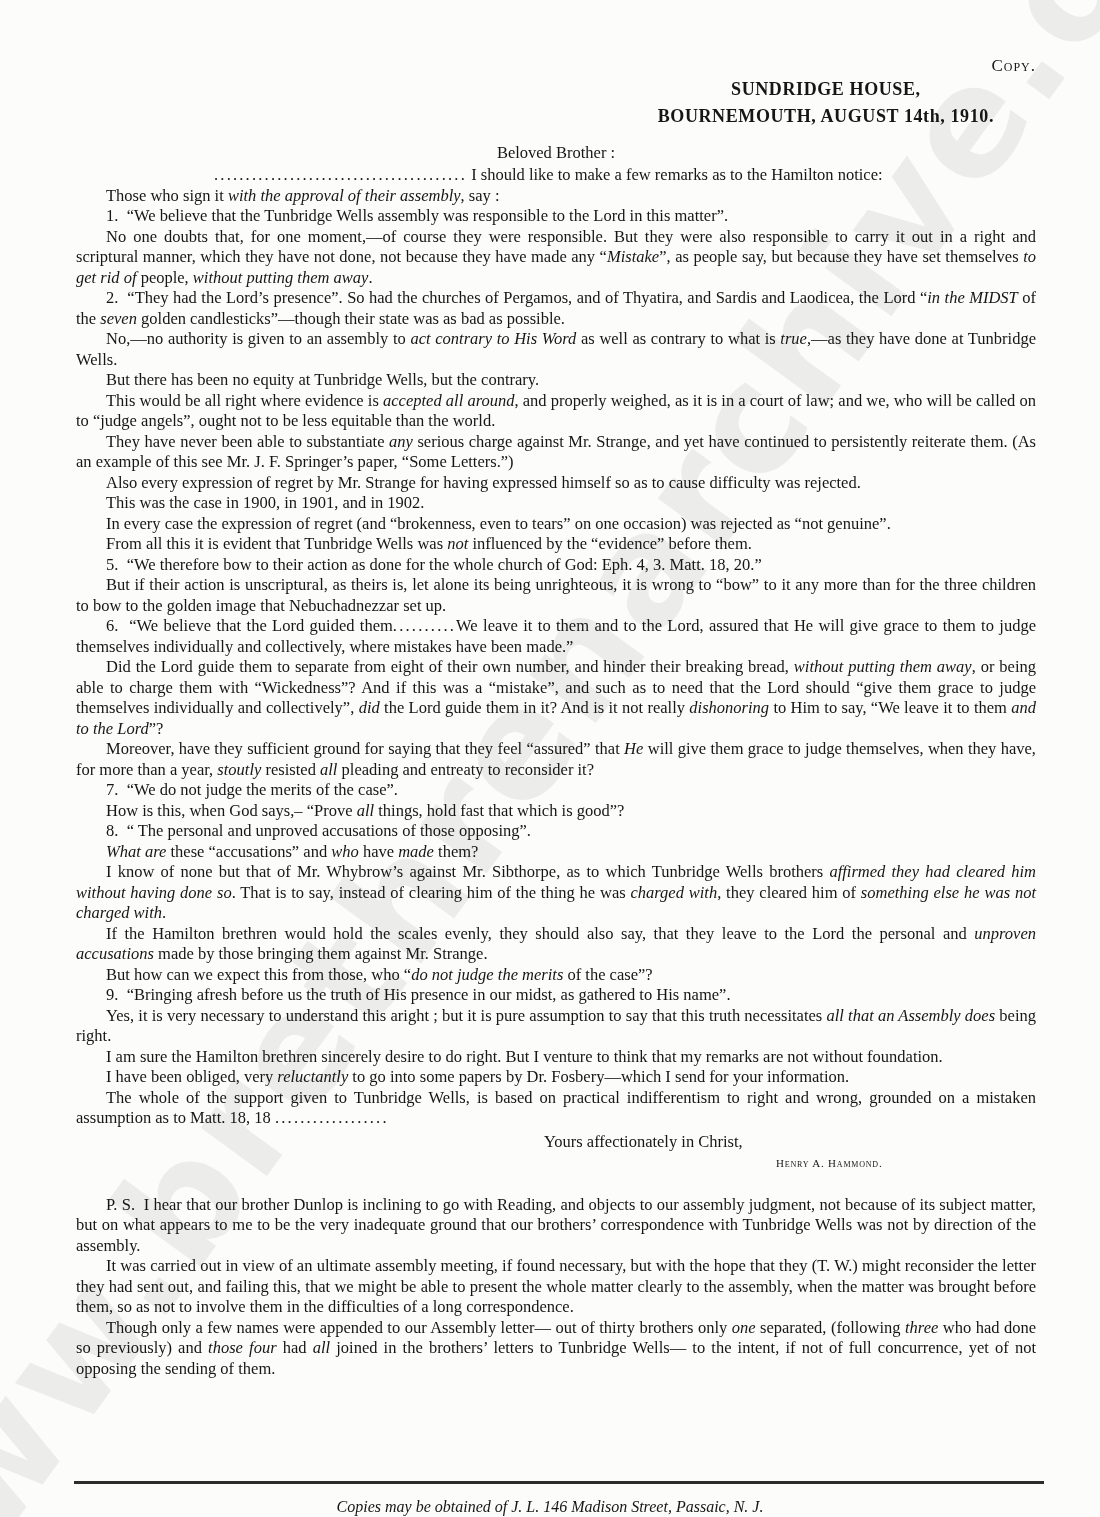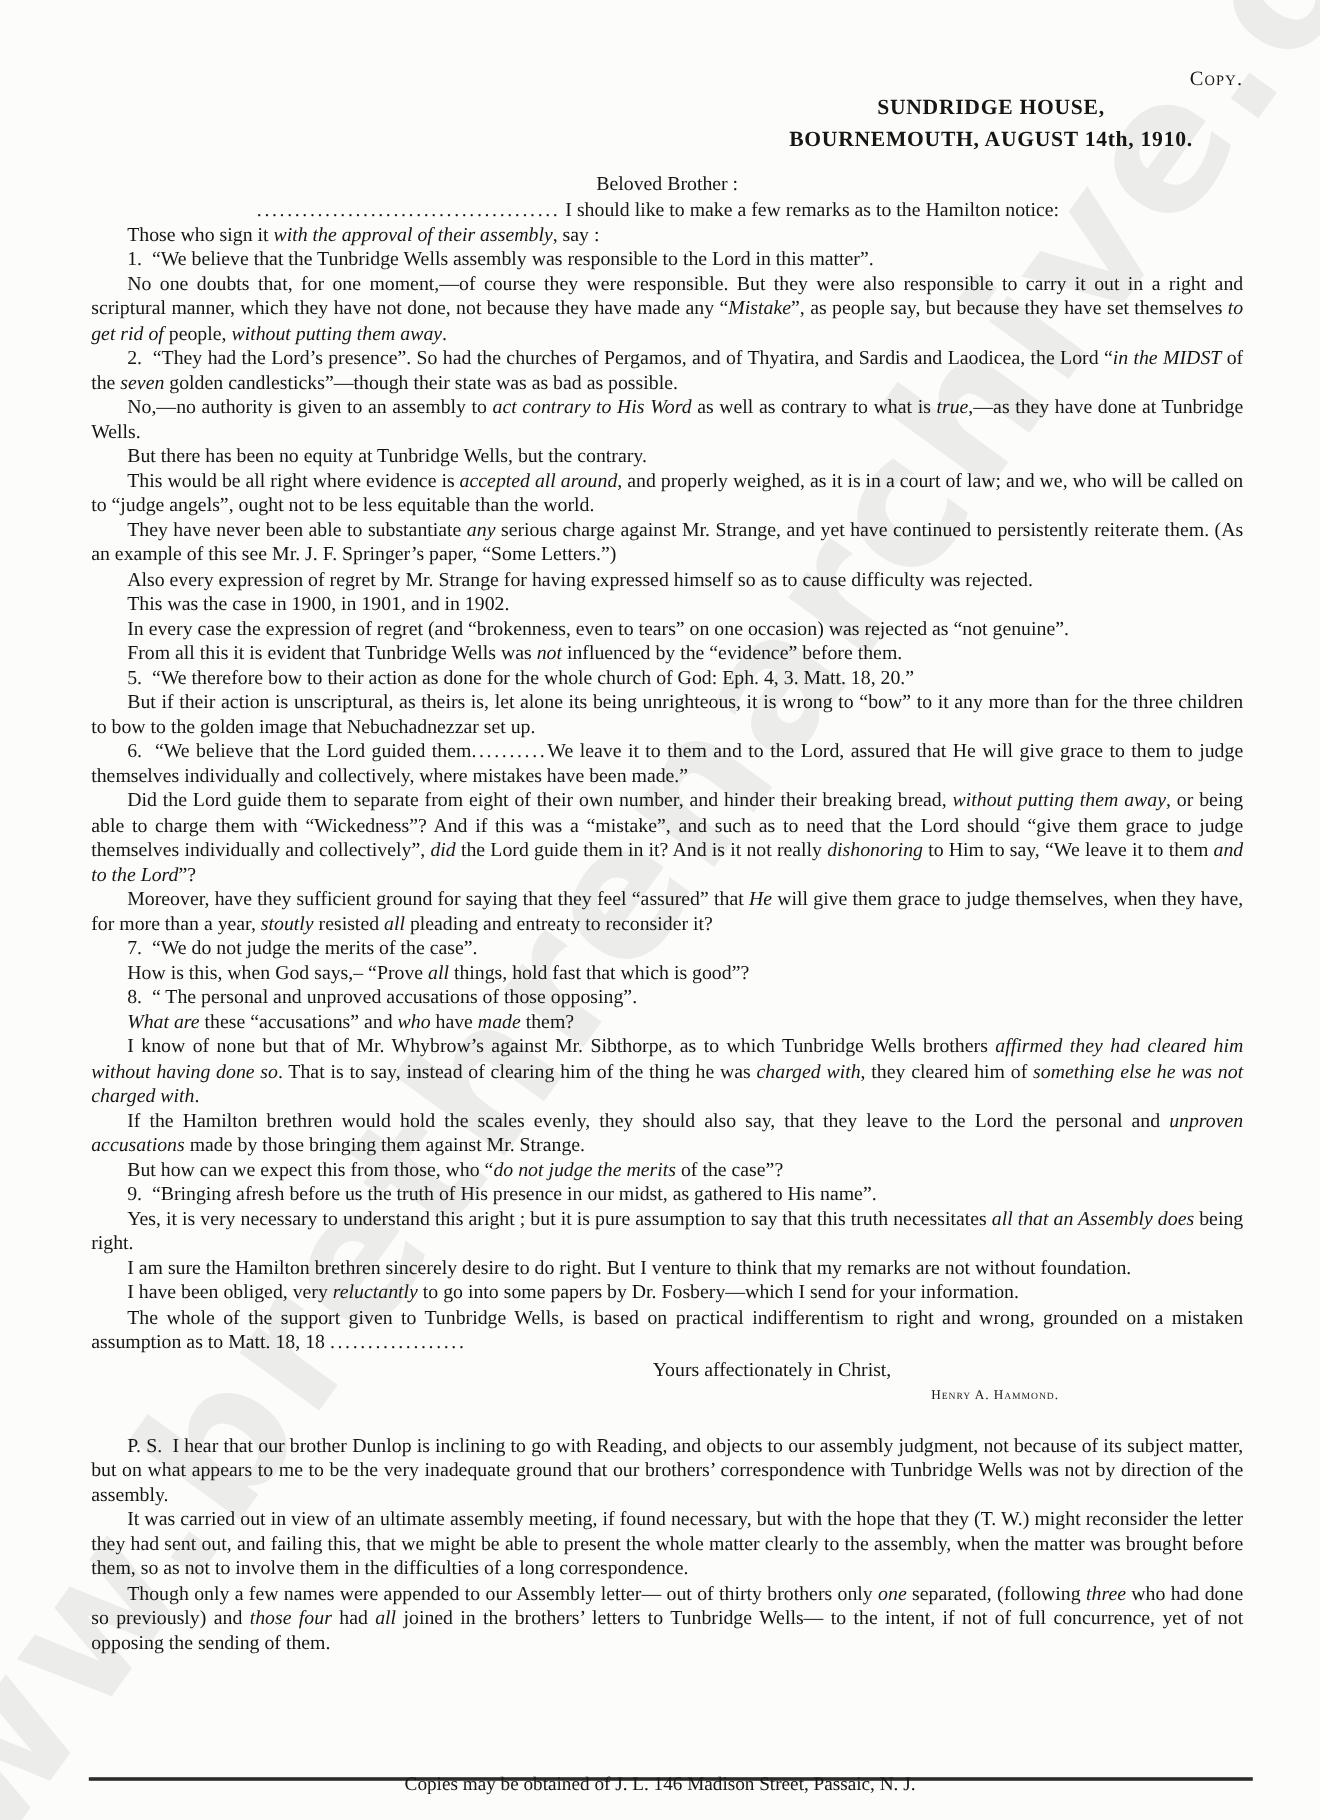--- a/index.html
+++ b/index.html
@@ -23,21 +23,21 @@
   .letterhead{text-align:center;font-weight:bold;font-size:18px;line-height:27px;letter-spacing:0.6px;margin-right:42px;}
   .salutation{font-size:16.5px;margin-top:13px;text-align:center;}
   .body-block{margin-top:2px;}
   .para{margin:0;font-size:16.5px;line-height:20.5px;text-align:justify;text-indent:30px;}
   .para.opening{text-indent:138px;}
   .dots{letter-spacing:2.2px;}
   .valediction{font-size:16.5px;line-height:21px;margin-left:468px;margin-top:2px;}
   .signature{font-variant:small-caps;font-size:11px;letter-spacing:0.8px;margin-left:700px;margin-top:5px;}
   .ps-block{margin-top:26px;}
   .footer-rule{position:absolute;left:74px;right:56px;bottom:33px;border-top:3px solid #2c2c2c;z-index:1;}
-  .footer{position:absolute;left:0;right:0;bottom:20px;text-align:center;font-size:16px;z-index:1;}
+  .footer{position:absolute;left:0;right:0;bottom:1px;text-align:center;font-size:16px;z-index:1;font-style:italic;}
 </style>
 </head>
 <body>
 
 <div class="page">
   <div class="watermark">www.brethrenarchive.org</div>
 
   <div class="content">
     <div class="header">
       <div class="copy">Copy.</div>

